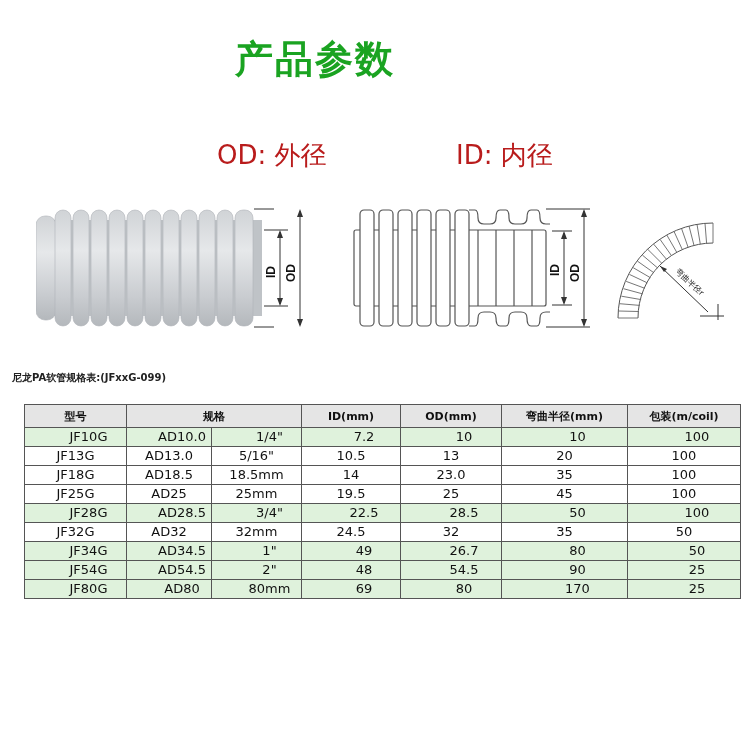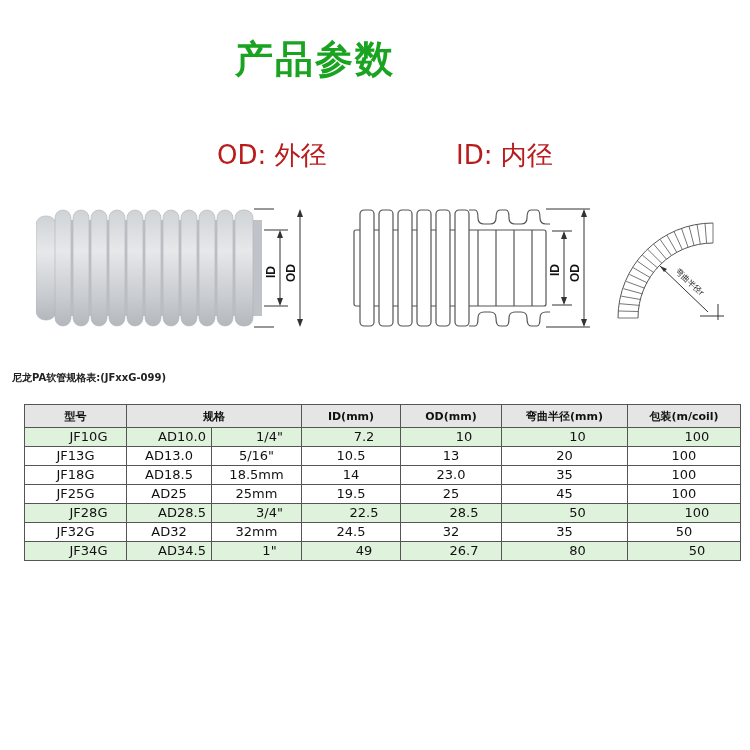--- a/index.html
+++ b/index.html
@@ -243,14 +243,32 @@
     </tr>
     <tr class="shade">
       <td>JF34G</td>
       <td>AD34.5</td>
       <td>1"</td>
       <td>49</td>
       <td>26.7</td>
       <td>80</td>
       <td>50</td>
     </tr>
+    <tr class="shade">
+      <td>JF54G</td>
+      <td>AD54.5</td>
+      <td>2"</td>
+      <td>48</td>
+      <td>54.5</td>
+      <td>90</td>
+      <td>25</td>
+    </tr>
+    <tr class="shade">
+      <td>JF80G</td>
+      <td>AD80</td>
+      <td>80mm</td>
+      <td>69</td>
+      <td>80</td>
+      <td>170</td>
+      <td>25</td>
+    </tr>
   </tbody>
 </table>
 
 </body></html>

